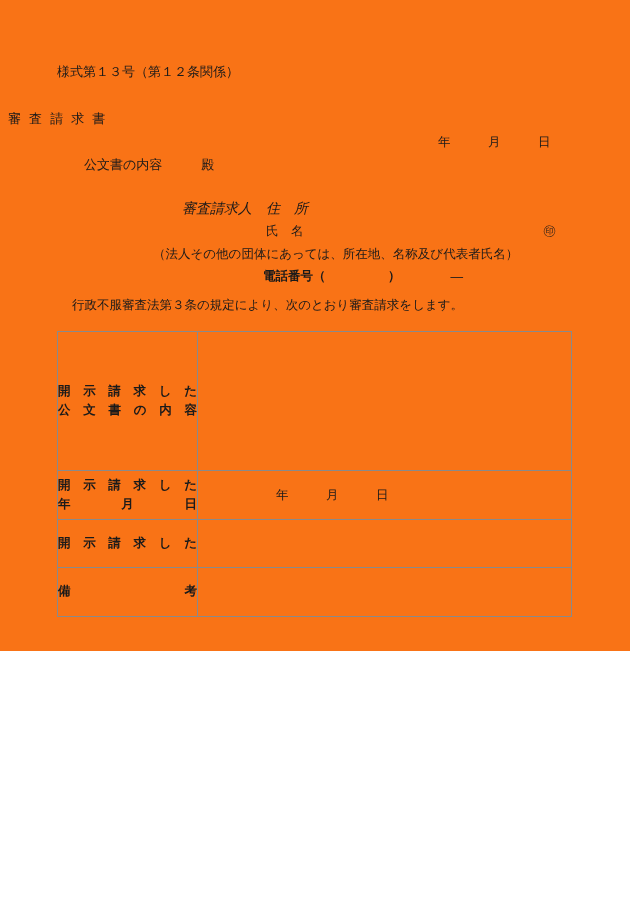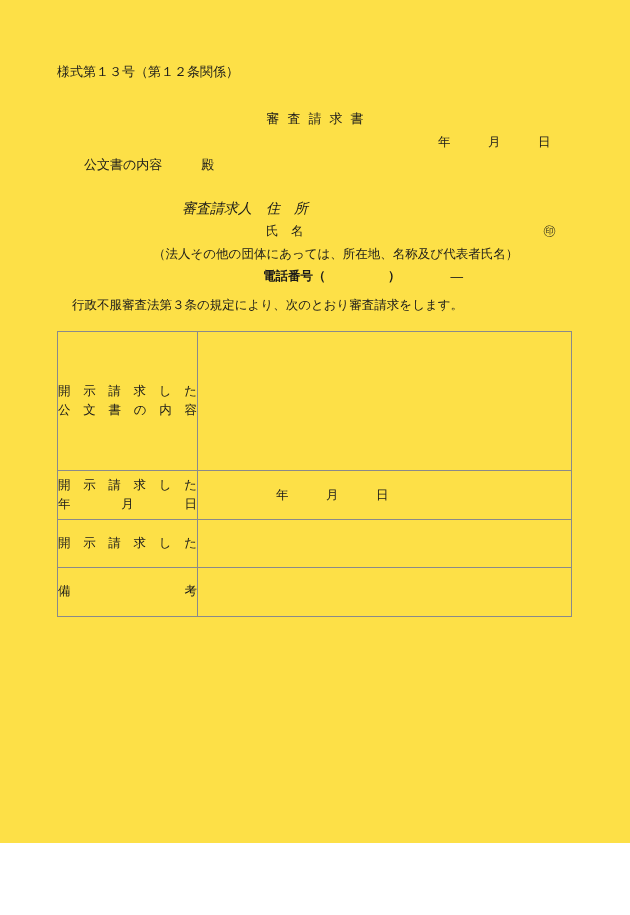--- a/index.html
+++ b/index.html
@@ -8,43 +8,42 @@
     padding: 0;
     background: #ffffff;
   }
   body {
     font-family: "Liberation Serif", "DejaVu Serif", serif;
     color: #1a1a1a;
   }
   .page {
     position: relative;
     width: 630px;
-    height: 843px;
-    background: #fde047;
+    height: 651px;
+    background: #f97316;
     overflow: hidden;
   }
 
   
   .t {
     position: absolute;
     white-space: pre;
     font-size: 12.5px;
     line-height: 1;
     letter-spacing: 0;
   }
   .doc-number {
     left: 57px;
     top: 65px;
     font-size: 13px;
   }
   .doc-title {
     left: 0;
     right: 0;
     top: 112px;
-    text-align: center;
     font-size: 13px;
     letter-spacing: 0.62em;
     text-indent: 0.62em;
     white-space: pre;
   }
   .date-line {
     left: 438px;
     top: 136px;
     font-size: 12.5px;
     letter-spacing: 0;
@@ -118,21 +117,21 @@
 
   
   .just {
     display: block;
     text-align: justify;
     text-align-last: justify;
     text-justify: inter-character;
     line-height: 1.55;
     white-space: normal;
   }
-  .just-line { display: block; }
+  .just-line { display: block; font-weight: bold; }
 
   .date-in-cell {
     display: block;
     padding-left: 78px;
     white-space: pre;
   }
 </style>
 </head>
 <body>
 

